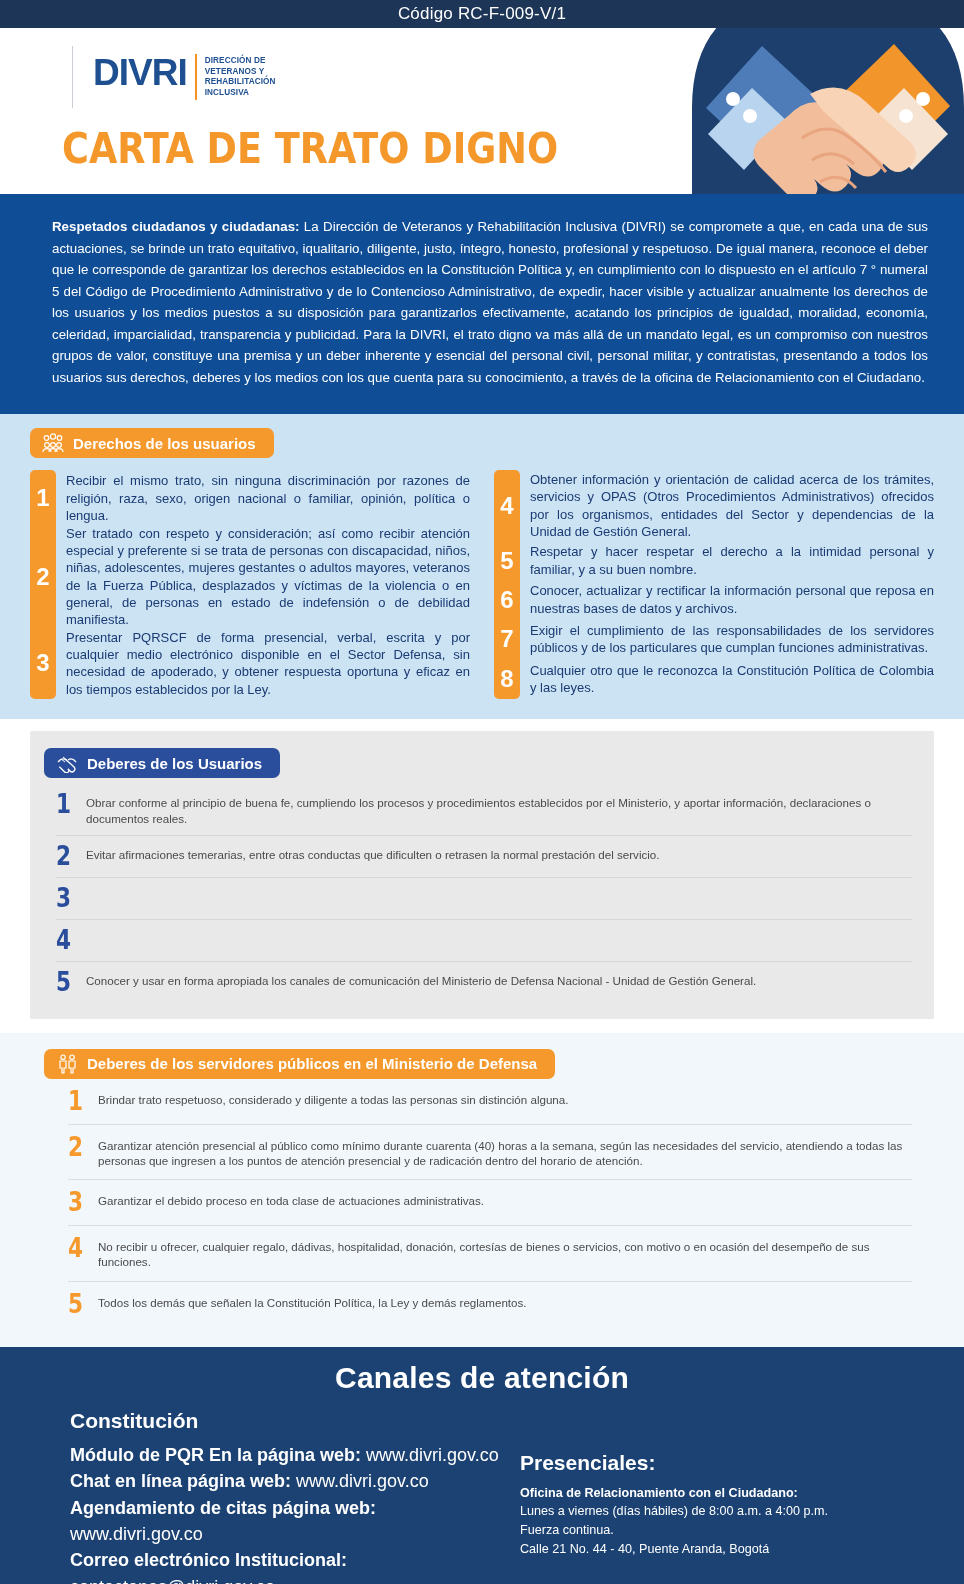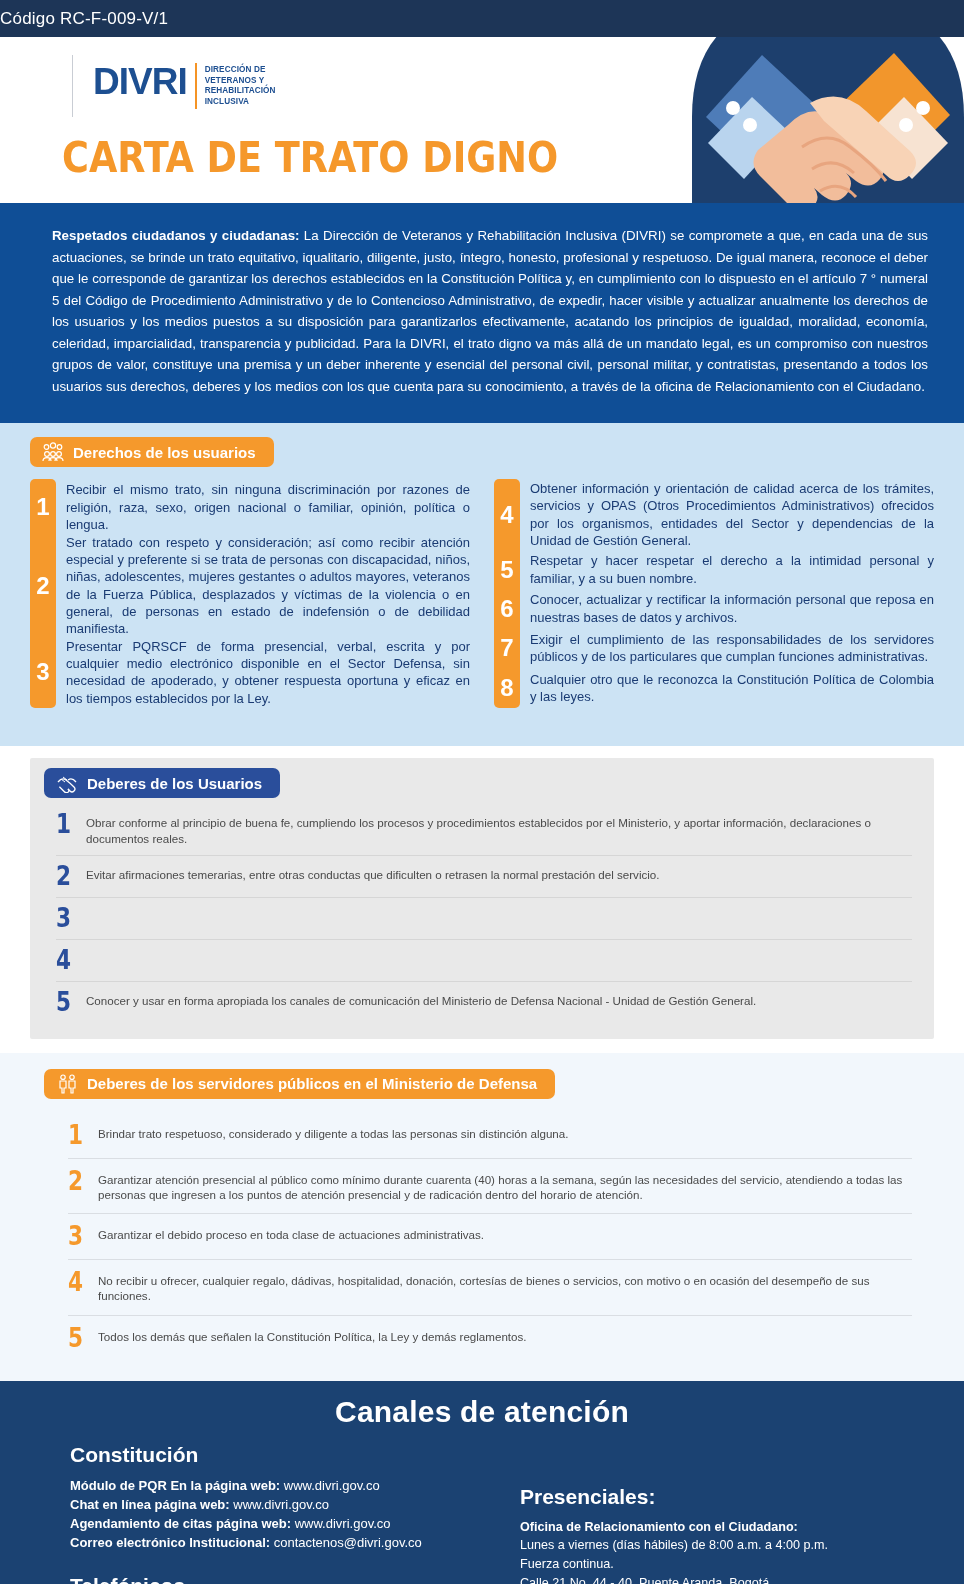--- a/index.html
+++ b/index.html
@@ -7,26 +7,26 @@
     width: 964px;
     height: 1584px;
     background: #ffffff;
     font-family: "Liberation Sans", sans-serif;
     overflow: hidden;
     position: relative;
   }
 
   
   .code-bar {
-    height: 37px;
+    height: 28px;
     background: #1d3557;
     color: #ffffff;
     display: flex;
     align-items: center;
-    justify-content: flex-start;
+    justify-content: center;
     font-size: 17px;
     letter-spacing: .2px;
   }
 
   
   .header {
     position: relative;
     height: 166px;
     background: #ffffff;
     overflow: hidden;
@@ -112,21 +112,21 @@
     padding: 22px 36px 26px 52px;
     font-size: 13.3px;
     line-height: 1.62;
     text-align: justify;
   }
   .intro b { font-weight: bold; }
 
   
   .rights {
     background: #cce3f4;
-    padding: 14px 30px 38px 30px;
+    padding: 14px 30px 20px 30px;
   }
   .badge {
     display: inline-flex;
     align-items: center;
     gap: 9px;
     color: #fff;
     font-weight: bold;
     border-radius: 7px;
     padding: 5px 18px 5px 12px;
     font-size: 15px;
@@ -168,21 +168,21 @@
   .ritem > span { width: 100%; }
 
   
   .sect-users {
     background: #ffffff;
     padding: 12px 30px 14px 30px;
   }
   .graybox {
     background: #e9e9e9;
     border-radius: 2px;
-    padding: 0 0 16px 0;
+    padding: 7px 0 16px 0;
     position: relative;
   }
   .graybox .badge { margin: 10px 0 4px 14px; }
   .dlist { padding: 2px 22px 0 26px; }
   .drow {
     display: flex;
     gap: 8px;
     padding: 9px 0 9px 0;
     align-items: flex-start;
   }
@@ -205,21 +205,21 @@
     color: #4a4a4a;
     padding-top: 2px;
   }
 
   
   .sect-servers {
     background: #f2f7fc;
     padding: 16px 30px 20px 30px;
   }
   .sbox { padding: 0; }
-  .sbox .badge { margin: 0 0 14px 14px; }
+  .sbox .badge { margin: 0 0 0 14px; }
   .slist { padding: 0 22px 0 38px; }
   .srow {
     display: flex; gap: 8px;
     padding: 11px 0 11px 0;
     align-items: flex-start;
   }
   .srow + .srow { border-top: 1px solid #dadee3; }
   .snum {
     font-size: 27px; font-weight: bold; color: #f5992c;
     line-height: .85; width: 22px; flex-shrink: 0;
@@ -241,21 +241,21 @@
     font-size: 30px;
     font-weight: bold;
     letter-spacing: .2px;
   }
   .fcols { display: flex; padding: 14px 0 0 0; }
   .fcol-l { width: 510px; padding-left: 70px; }
   .fcol-r { flex: 1; padding-left: 10px; padding-top: 42px; }
   .fhead {
     font-size: 21px; font-weight: bold; margin-bottom: 9px;
   }
-  .fline { font-size: 13px; line-height: 1.47; }
+  .fline { font-size: 18px; line-height: 1.47; }
   .fline b { font-weight: bold; }
   .fgap { height: 22px; }
   .fhead2 { font-size: 21px; font-weight: bold; margin-bottom: 2px; }
   .fsub { font-size: 12.6px; line-height: 1.5; }
 </style>
 </head>
 <body>
 
 <div class="code-bar">
   <span>Código  RC-F-009-V/1</span>

